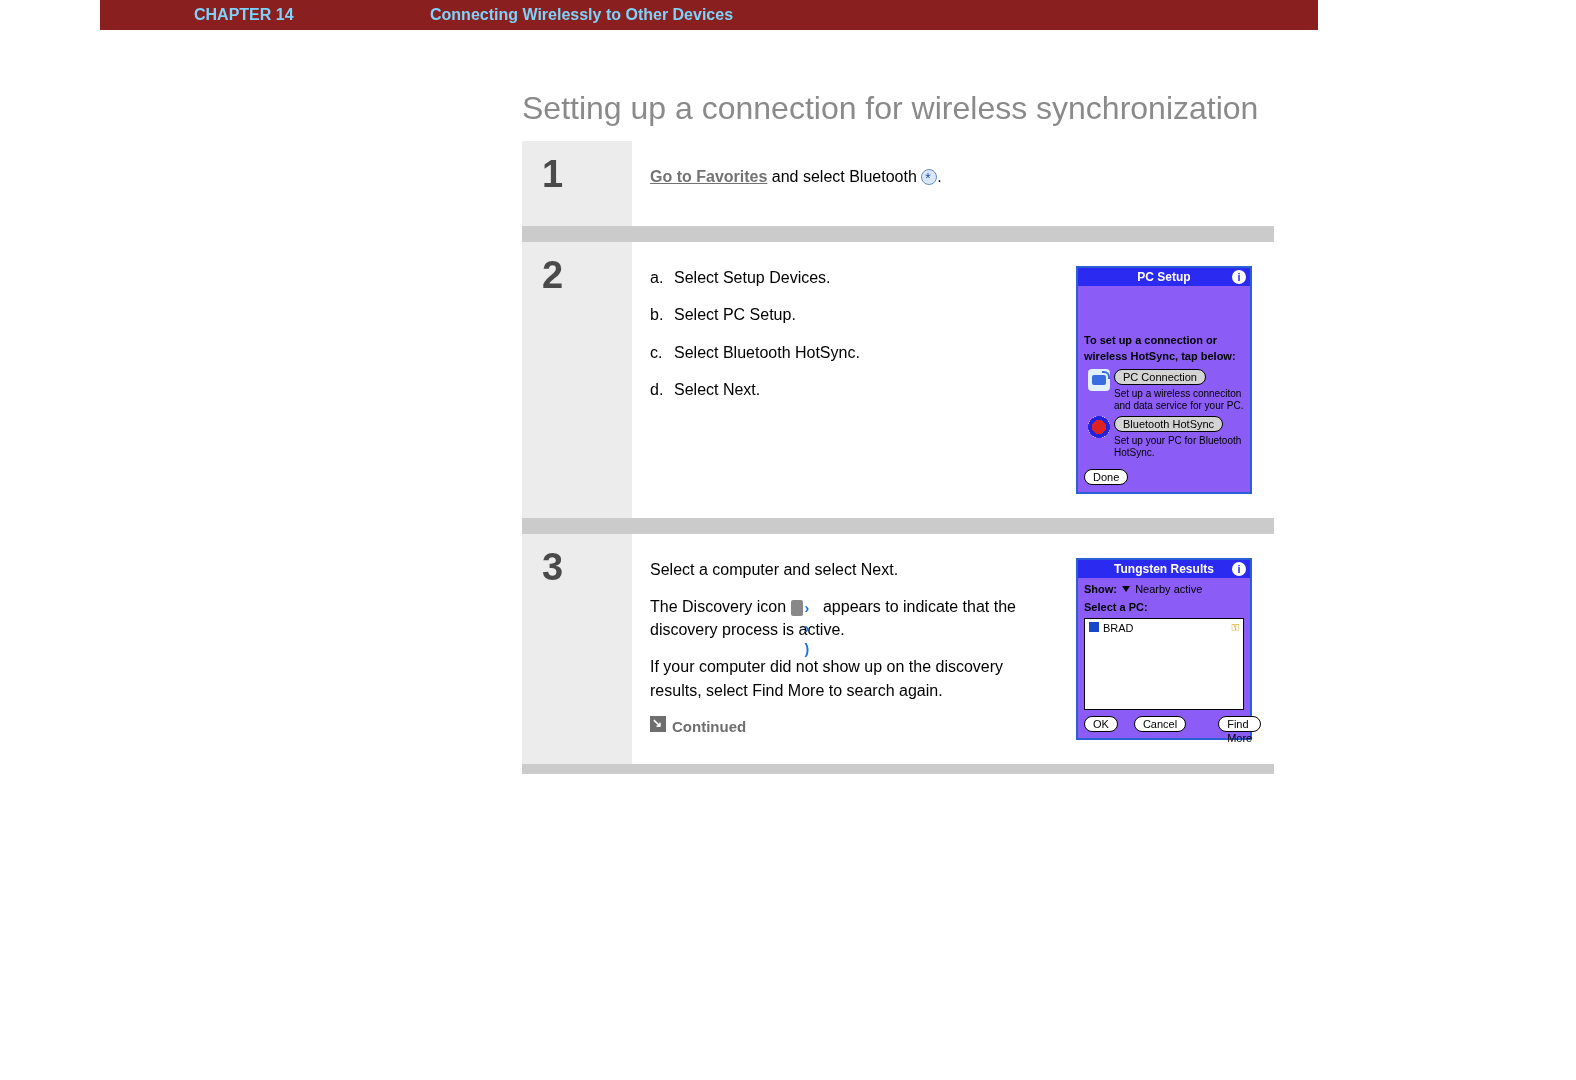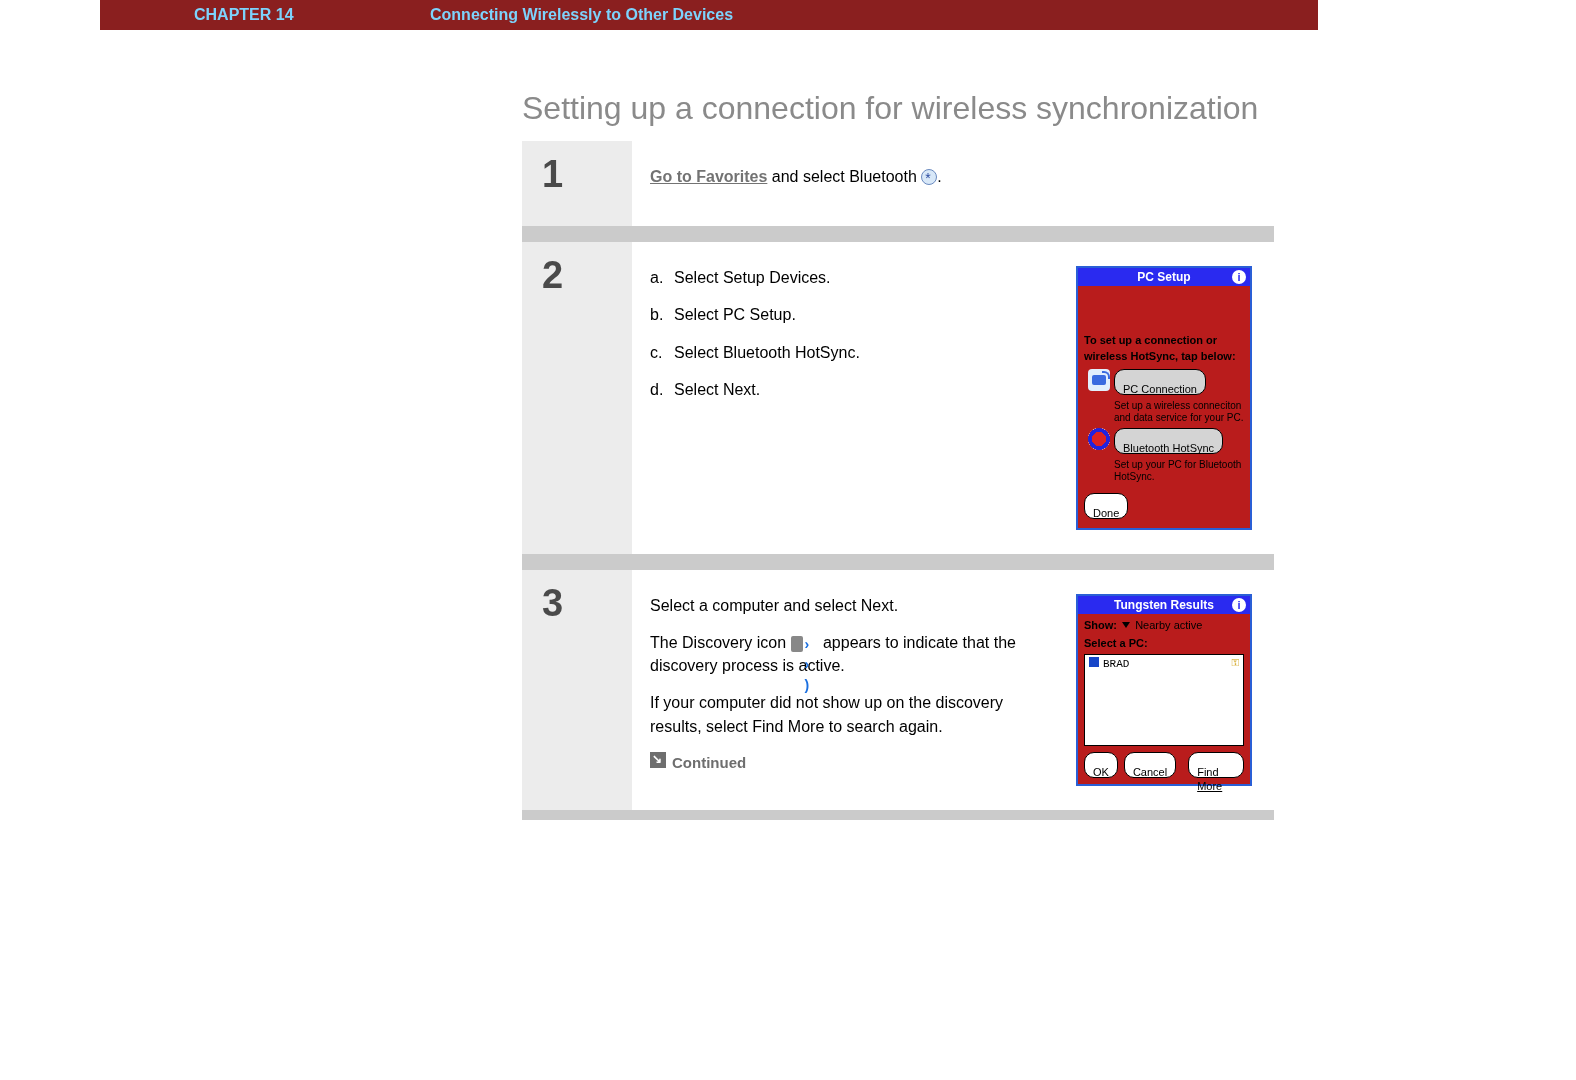--- a/index.html
+++ b/index.html
@@ -101,21 +101,21 @@
   .continued .arrow::after { content:"↘"; position:absolute; left:2px; top:-1px; }
 
   
   .palm {
     flex: 0 0 180px;
     align-self: flex-start;
   }
   .palm-screen {
     width: 176px;
     border: 2px solid #2a5fd6;
-    background: #b91c1c;
+    background: #8b5cf6;
     font-family: Arial, sans-serif;
     font-size: 11px;
   }
   .palm-titlebar {
     background:#2a2af0; color:#fff; height:18px; line-height:18px;
     text-align:center; font-weight:bold; font-size:12px; position:relative;
   }
   .palm-titlebar .info {
     position:absolute; right:4px; top:2px; width:14px; height:14px; border-radius:50%;
     background:#fff; color:#2a2af0; font-weight:bold; font-size:11px; line-height:14px;
@@ -132,45 +132,45 @@
   }
   .palm-opt .icon.pc::before {
     content:""; position:absolute; left:14px; top:2px; width:6px; height:6px; border:2px solid #3a6be0; border-left:none; border-bottom:none; border-radius:0 6px 0 0;
   }
   .palm-opt .icon.bt {
     background: radial-gradient(circle at 50% 50%, #d22 0 45%, #22d 45% 70%, #fff 70%);
     border-radius:50%;
   }
   .palm-opt .txt { flex:1; }
   .palm-btn {
-    display:inline-block; border:1px solid #000; border-radius:10px; padding:12px 8px;
+    display:inline-block; border:1px solid #000; border-radius:10px; padding:0 8px;
     height:16px; line-height:14px; font-size:11px; background:#e0e0e0;
   }
   .palm-btn.flat { background:#fff; }
   .palm-opt .palm-btn.wide { background:#d4d4d4; }
   .palm-desc { font-size:10px; line-height:1.2; margin-top:2px; }
   .palm-footer { padding:4px 6px 6px 6px; }
 
   .palm2 .palm-body { padding:4px 6px 0 6px; }
   .palm2 .show-row { font-size:11px; }
   .palm2 .show-row .lbl { font-weight:bold; }
   .palm2 .show-row .tri { display:inline-block; width:0; height:0; border-left:4px solid transparent; border-right:4px solid transparent; border-top:6px solid #000; margin:0 2px 1px 2px; vertical-align:middle; }
   .palm2 .sel-lbl { font-weight:bold; font-size:11px; margin-top:2px; }
   .palm2 .list {
     height:92px; border:1px solid #000; margin-top:2px; position:relative; background:#fff;
   }
   .palm2 .list .row {
     display:flex; justify-content:space-between; align-items:flex-start;
-    padding:2px 4px; font-size:11px;font-family:Liberation Mono, monospace;
+    padding:2px 4px; font-size:11px;
   }
   .palm2 .list .row .sq {
     width:10px; height:10px; background:#1746c8; margin-right:4px; display:inline-block;
   }
   .palm2 .list .row .key { color:#cc9900; font-size:10px; }
-  .palm2 .palm-footer { display:flex; gap:6px; padding:6px;text-decoration:underline; }
+  .palm2 .palm-footer { display:flex; gap:16px; padding:6px; }
   .palm2 .palm-footer .spacer { flex:1; }
 
   .page-footer {
     position:absolute; left:0; right:0; bottom:24px;
     display:flex; align-items:center; padding: 0 22px 0 94px;
     font-size:16px; color:#8a8a8a;
   }
   .page-footer .line {
     position:absolute; left:94px; right:22px; top:-14px; height:1px; background:#c8c8c8;
   }

